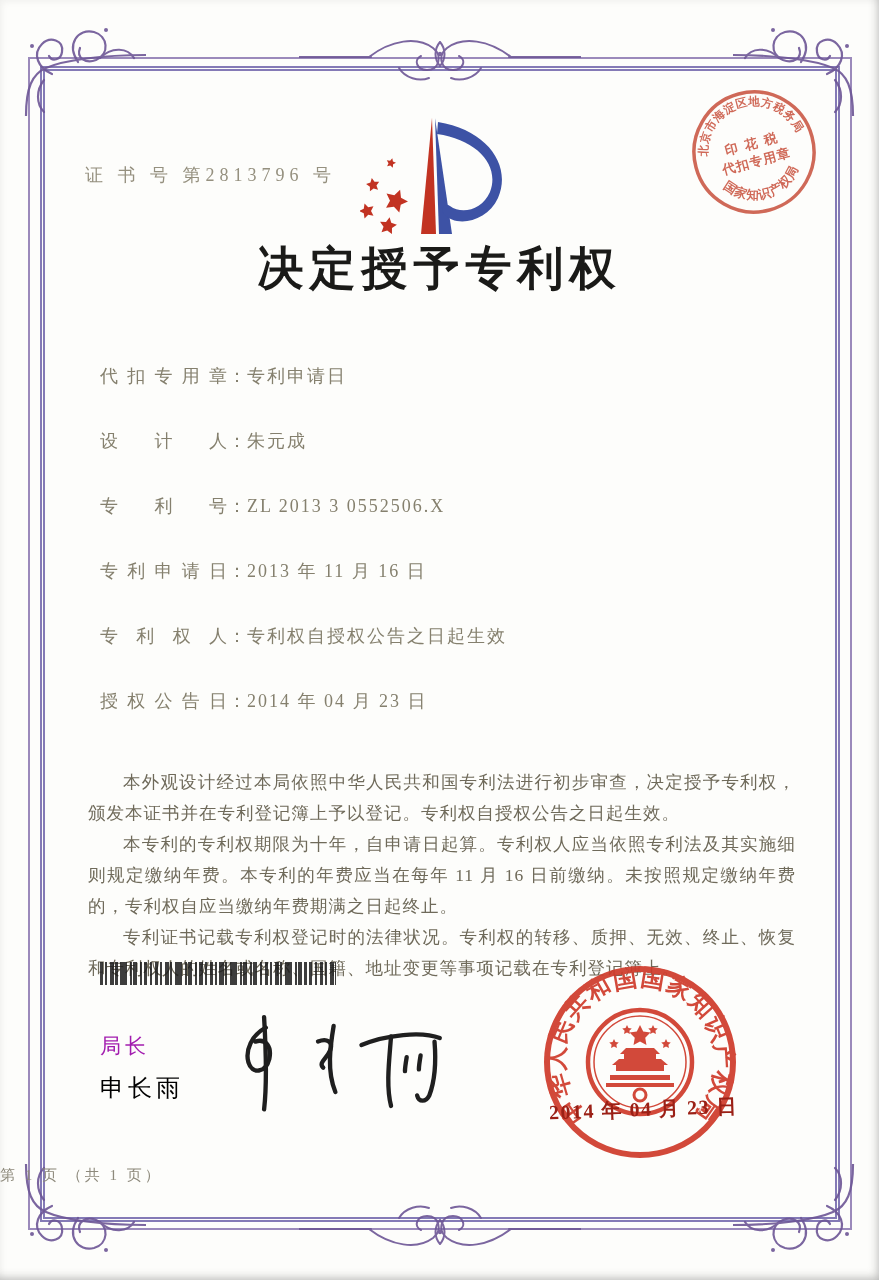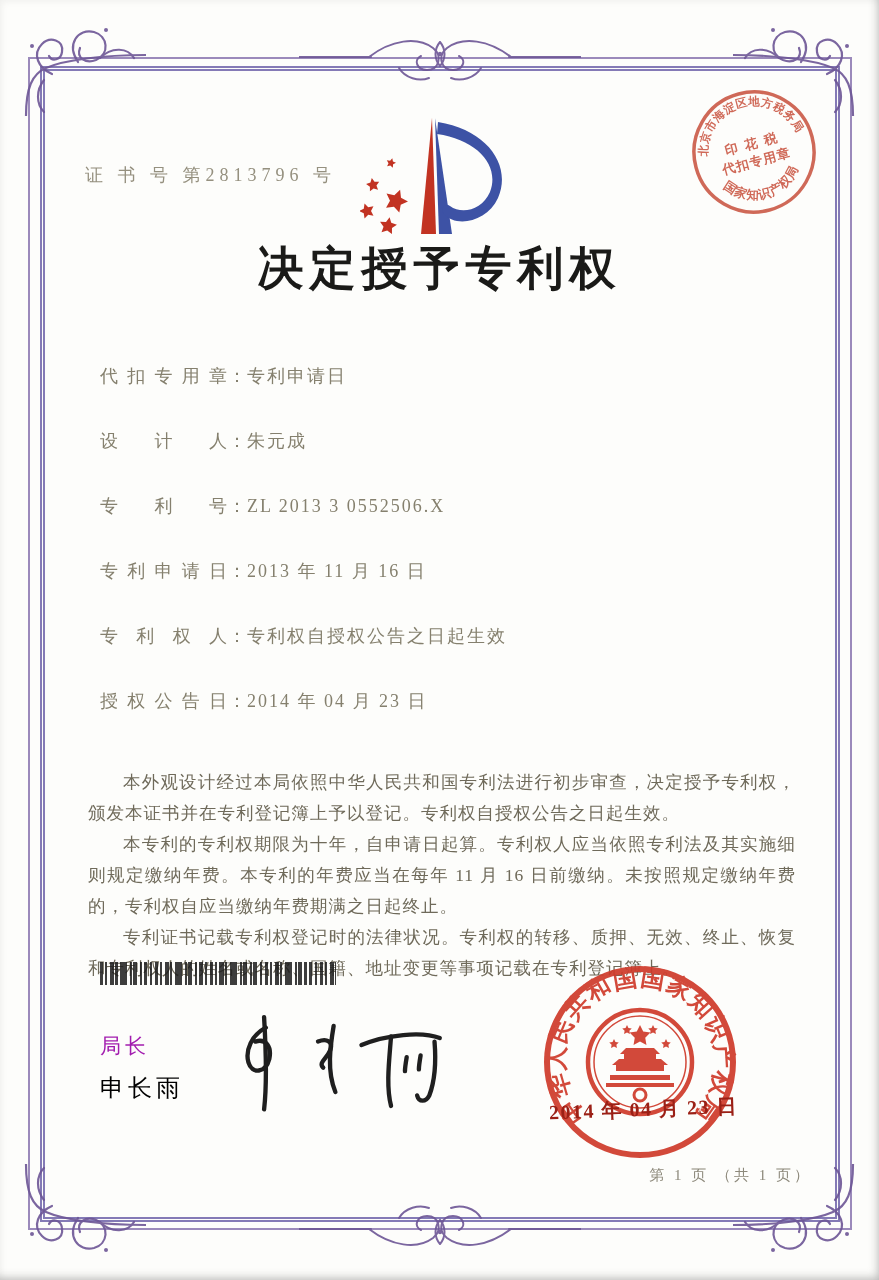--- a/index.html
+++ b/index.html
@@ -49,21 +49,21 @@
     letter-spacing:4px;color:#a21caf;}
   .officer-name{position:absolute;left:100px;top:1072px;font-size:24px;
     letter-spacing:4px;color:#000000;}
   .signature{position:absolute;left:213px;top:1012px;}
   
   .big-seal{position:absolute;left:540px;top:962px;opacity:.92;}
   .seal-date{position:absolute;left:549px;top:1096px;font-size:20px;font-weight:600;
     color:#9b2016;letter-spacing:1.5px;transform:rotate(-2deg);white-space:nowrap;}
   .tax-stamp{position:absolute;left:688px;top:86px;opacity:.85;}
   
-  .page-footer{position:absolute;left:12px;top:1166px;width:800px;text-align:right;
+  .page-footer{position:absolute;left:0;top:1166px;width:800px;text-align:left;
     font-size:15px;color:#8d897b;letter-spacing:3px;}
 </style>
 </head>
 <body>
 
 <div class="page">
 
   <svg width="0" height="0" style="position:absolute" aria-hidden="true">
     <defs>
       <polygon id="star5" points="0,-10 2.94,-4.05 9.51,-3.09 4.76,1.55 5.88,8.09 0,5 -5.88,8.09 -4.76,1.55 -9.51,-3.09 -2.94,-4.05"></polygon>

